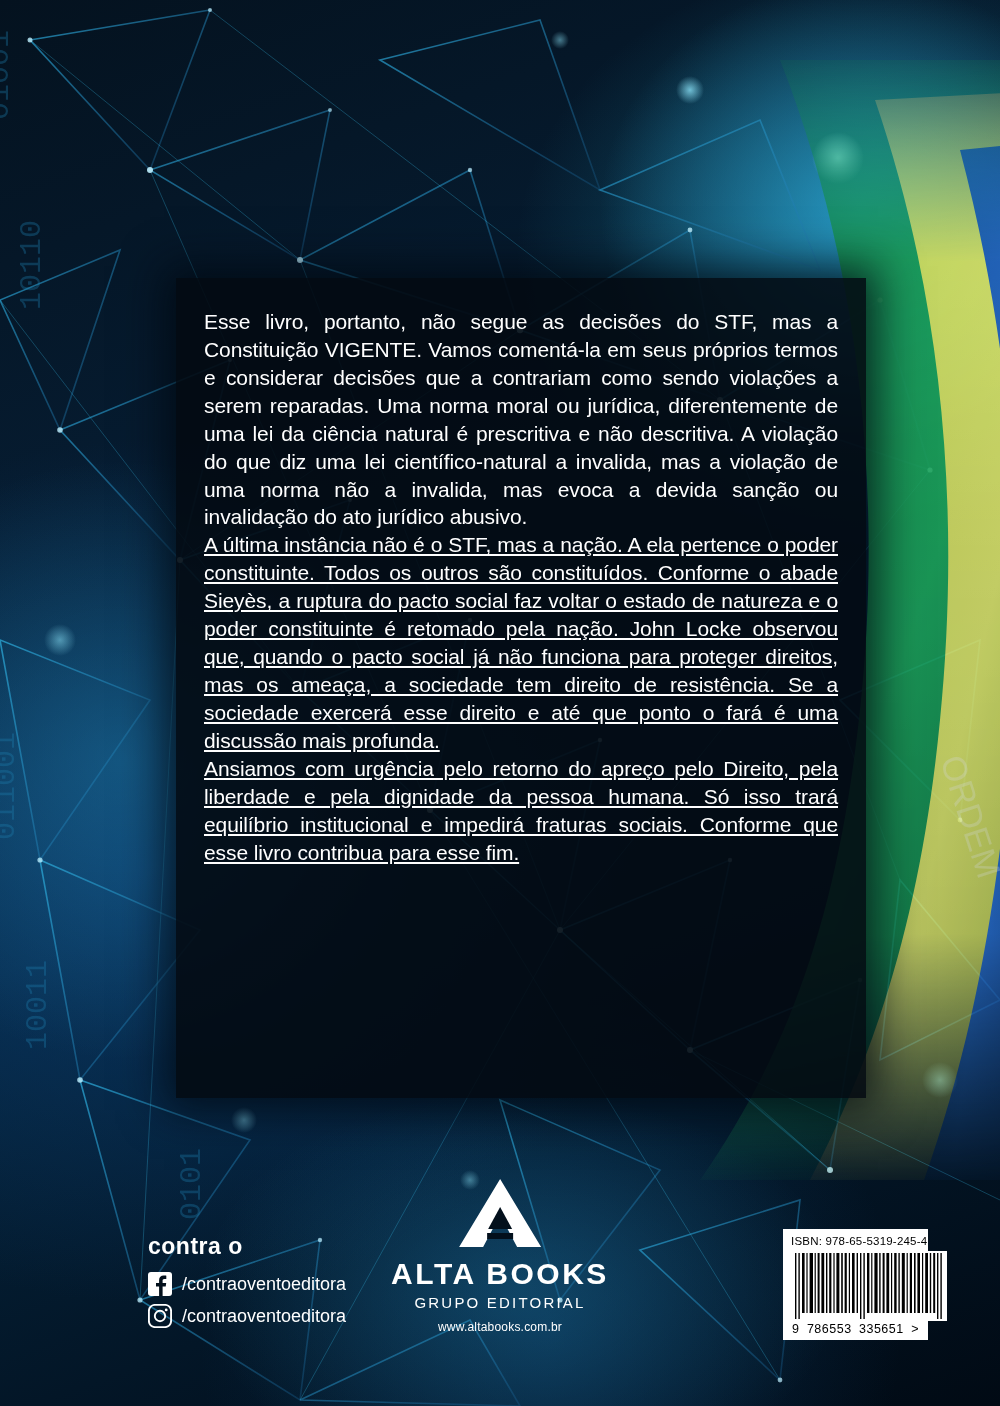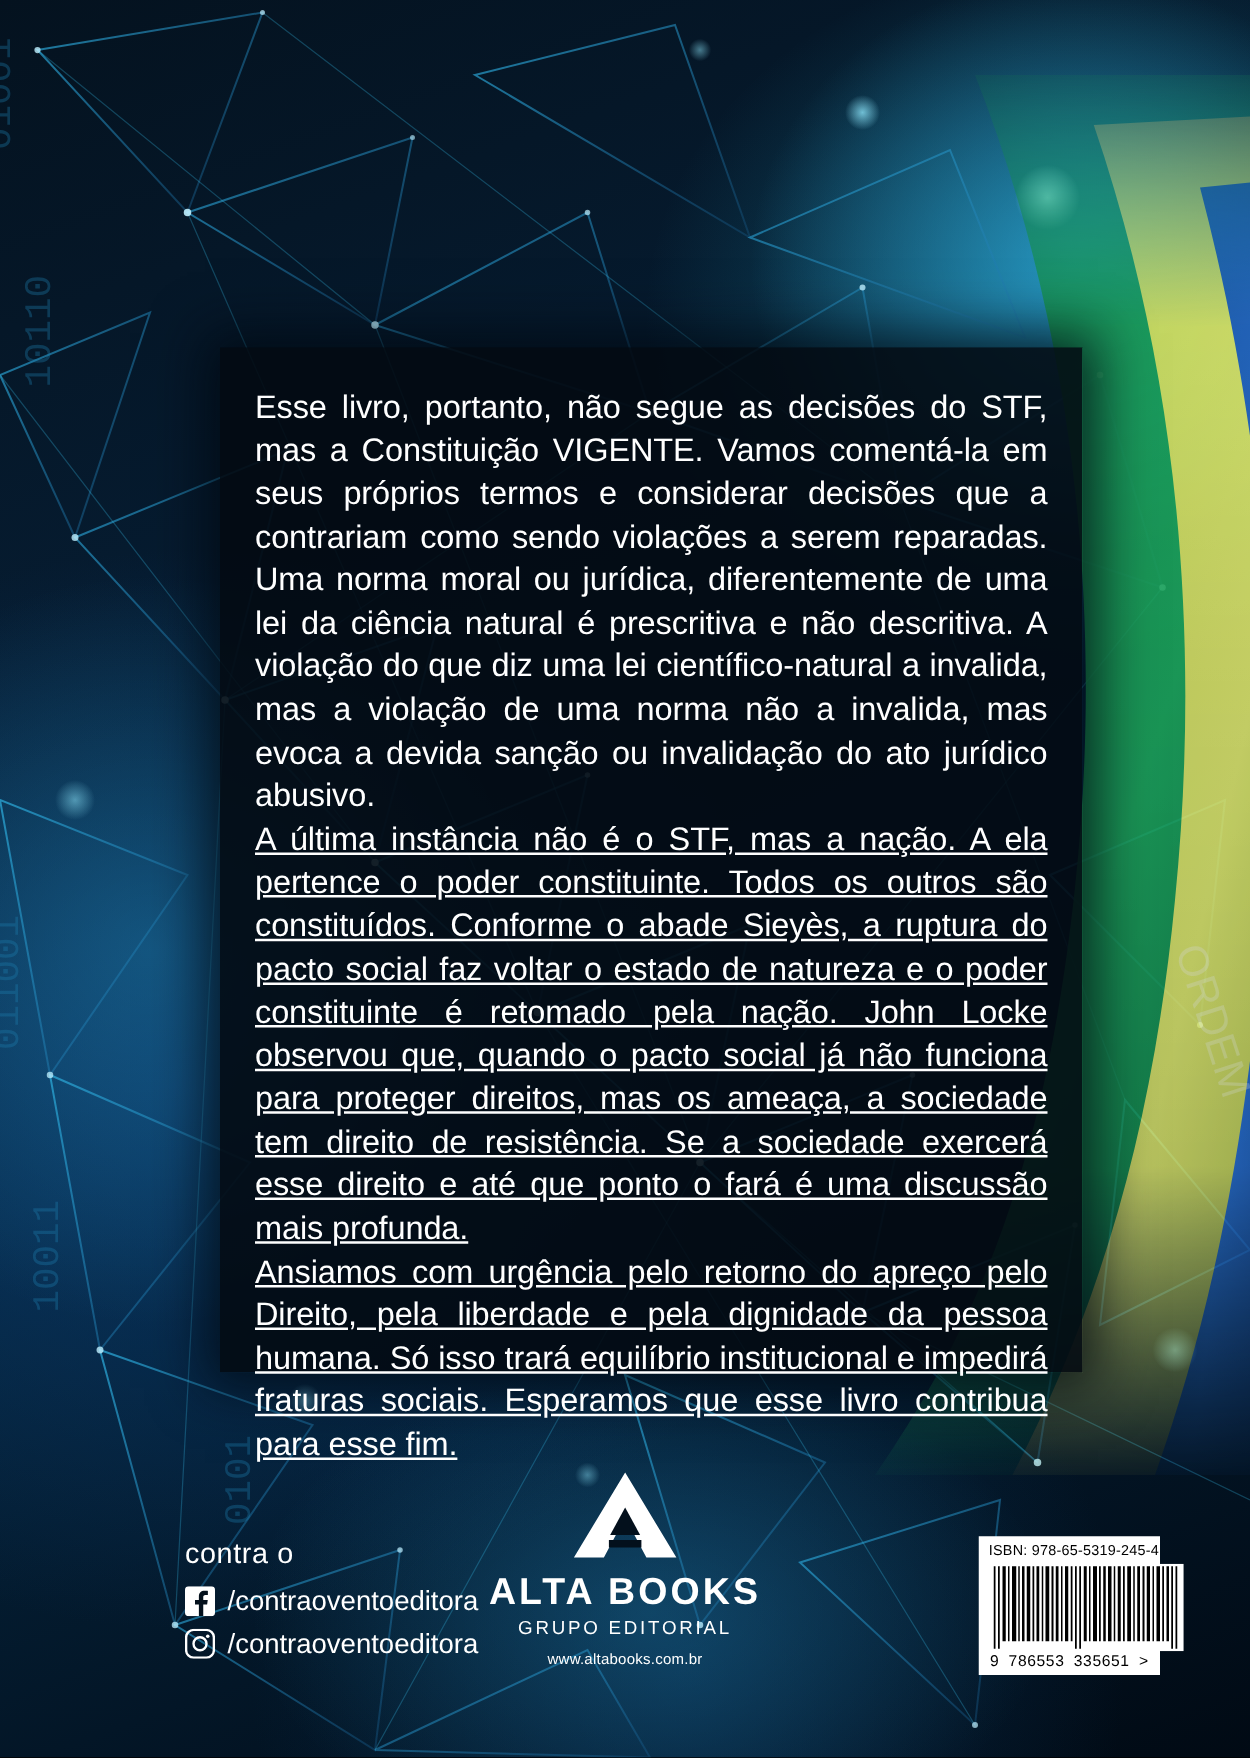--- a/index.html
+++ b/index.html
@@ -53,21 +53,21 @@
     width: 690px;
     height: 820px;
     background: rgba(3, 10, 18, 0.90);
     box-shadow: 0 0 40px 12px rgba(2,8,16,0.75);
     padding: 30px 28px 20px 28px;
     box-sizing: border-box;
   }
   .text-panel p {
     margin: 0;
     color: #ffffff;
-    font-size: 26px;
+    font-size: 21px;
     line-height: 1.33;
     text-align: justify;
     letter-spacing: -0.1px;
   }
   .text-panel p + p { margin-top: 0; text-decoration: underline; }
 
   
   .footer {
     position: absolute;
     left: 0;
@@ -81,36 +81,37 @@
     position: absolute;
     left: 148px;
     bottom: 78px;
     color: #ffffff;
   }
   .pub-left .contra {
     font-size: 23px;
     letter-spacing: 0.5px;
     line-height: 1;
     margin-bottom: 2px;
+    font-weight: bold;
   }
   .pub-left .vento {
     font-size: 45px;
     line-height: 1;
     letter-spacing: 0.5px;
   }
   .social-row {
     display: flex;
     align-items: center;
     gap: 10px;
     margin-top: 14px;
   }
   .social-row + .social-row { margin-top: 8px; }
   .social-row .handle {
     color: #ffffff;
-    font-size: 22px;
+    font-size: 18px;
   }
   .sicon {
     width: 24px;
     height: 24px;
     display: inline-block;
     flex: 0 0 24px;
   }
 
   
   .alta {
@@ -318,21 +319,21 @@
       <path d="M235,40 C300,230 322,440 300,660 C282,845 240,985 170,1120 L420,1120 L420,30 Z" fill="url(#yelG)"></path>
       <path d="M320,90 C370,280 386,470 372,670 C358,850 330,990 284,1120 L420,1120 L420,80 Z" fill="url(#bluG)"></path>
 
       <text x="300" y="700" fill="#ffffff" fill-opacity="0.28" font-family="Liberation Sans, sans-serif" font-size="34" transform="rotate(72 300 700)">ORDEM</text>
     </g>
   </svg>
 
   <div class="text-panel">
     <p>Esse livro, portanto, não segue as decisões do STF, mas a Constituição VIGENTE. Vamos comentá-la em seus próprios termos e considerar decisões que a contrariam como sendo violações a serem reparadas. Uma norma moral ou jurídica, diferentemente de uma lei da ciência natural é prescritiva e não descritiva. A violação do que diz uma lei científico-natural a invalida, mas a violação de uma norma não a invalida, mas evoca a devida sanção ou invalidação do ato jurídico abusivo.</p>
     <p>A última instância não é o STF, mas a nação. A ela pertence o poder constituinte. Todos os outros são constituídos. Conforme o abade Sieyès, a ruptura do pacto social faz voltar o estado de natureza e o poder constituinte é retomado pela nação. John Locke observou que, quando o pacto social já não funciona para proteger direitos, mas os ameaça, a sociedade tem direito de resistência. Se a sociedade exercerá esse direito e até que ponto o fará é uma discussão mais profunda.</p>
-    <p>Ansiamos com urgência pelo retorno do apreço pelo Direito, pela liberdade e pela dignidade da pessoa humana. Só isso trará equilíbrio institucional e impedirá fraturas sociais. Esperamos que esse livro contribua para esse fim.</p>
+    <p>Ansiamos com urgência pelo retorno do apreço pelo Direito, pela liberdade e pela dignidade da pessoa humana. Só isso trará equilíbrio institucional e impedirá fraturas sociais. Conforme que esse livro contribua para esse fim.</p>
   </div>
 
   <div class="footer">
 
     <div class="pub-left">
       <div class="contra">contra o</div>
 
       <div class="social-row">
         <span class="sicon">
           <svg viewBox="0 0 24 24" width="24" height="24">

